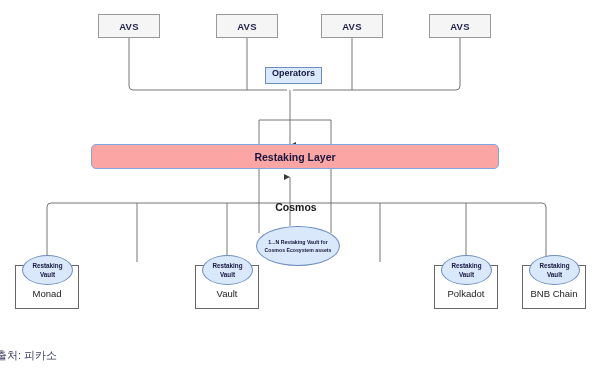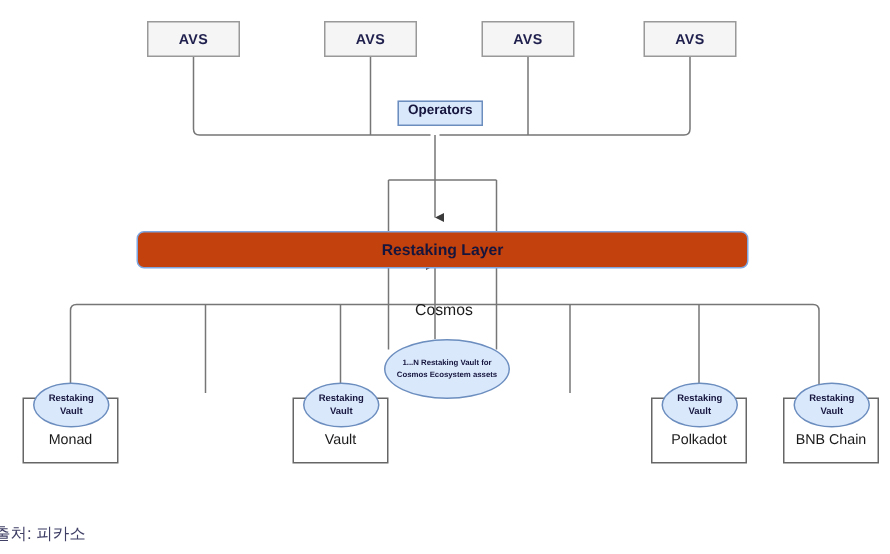--- a/index.html
+++ b/index.html
@@ -59,43 +59,43 @@
     align-items: flex-start;
     justify-content: center;
     font-size: 9px;
     font-weight: bold;
     color: #15153d;
   }
   
   .restaking-layer {
     position: absolute;
     left: 91px;
-    top: 154px;
+    top: 144px;
     width: 408px;
     height: 25px;
-    background: #c2410c;
+    background: #fca5a5;
     border: 1px solid #7ea6e0;
     border-radius: 5px;
     box-sizing: border-box;
     display: flex;
     align-items: center;
     justify-content: center;
     font-size: 10.5px;
     font-weight: bold;
     color: #15153d;
   }
   
   .cosmos-label {
     position: absolute;
     left: 246px;
     top: 201px;
     width: 100px;
     text-align: center;
     font-size: 10.5px;
-    font-weight: normal;
+    font-weight: bold;
     color: #1a1a1a;
   }
   
   .cosmos-ellipse {
     position: absolute;
     left: 256px;
     top: 226px;
     width: 84px;
     height: 40px;
     background: #dae8fc;

